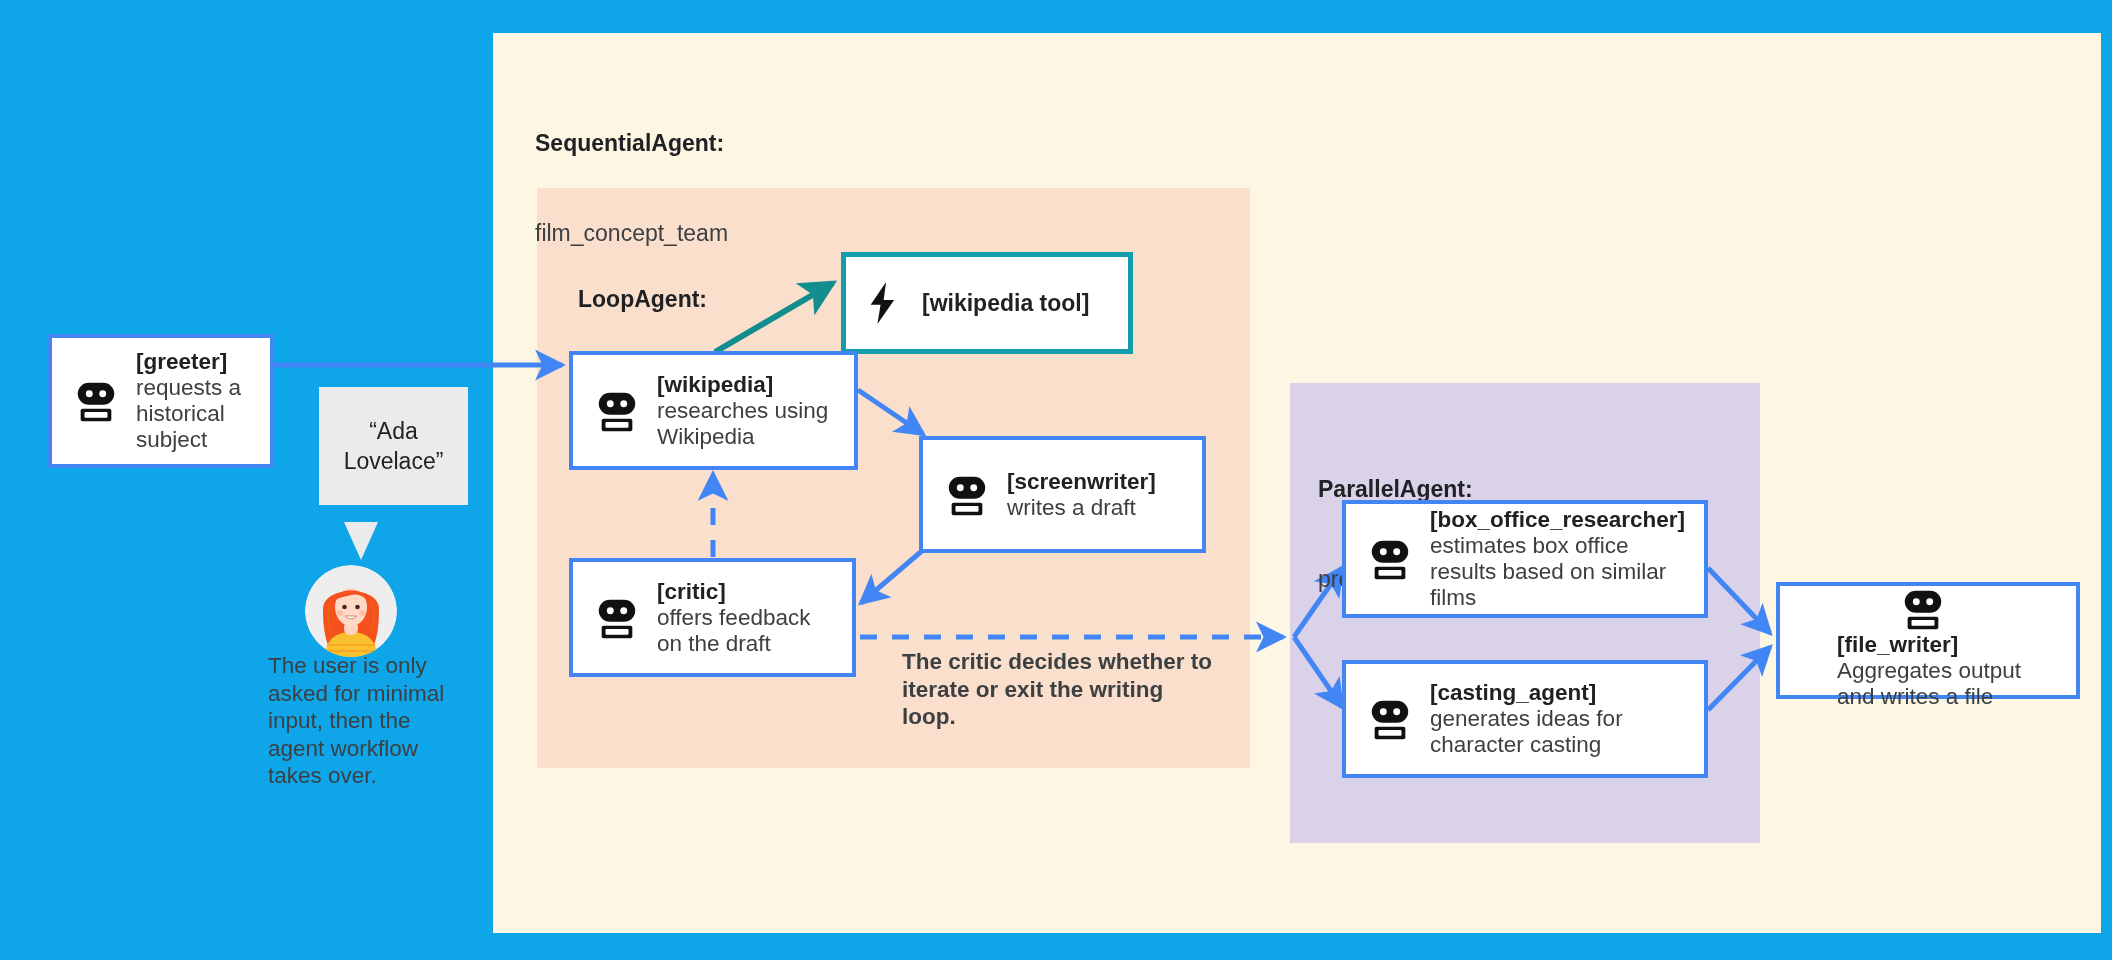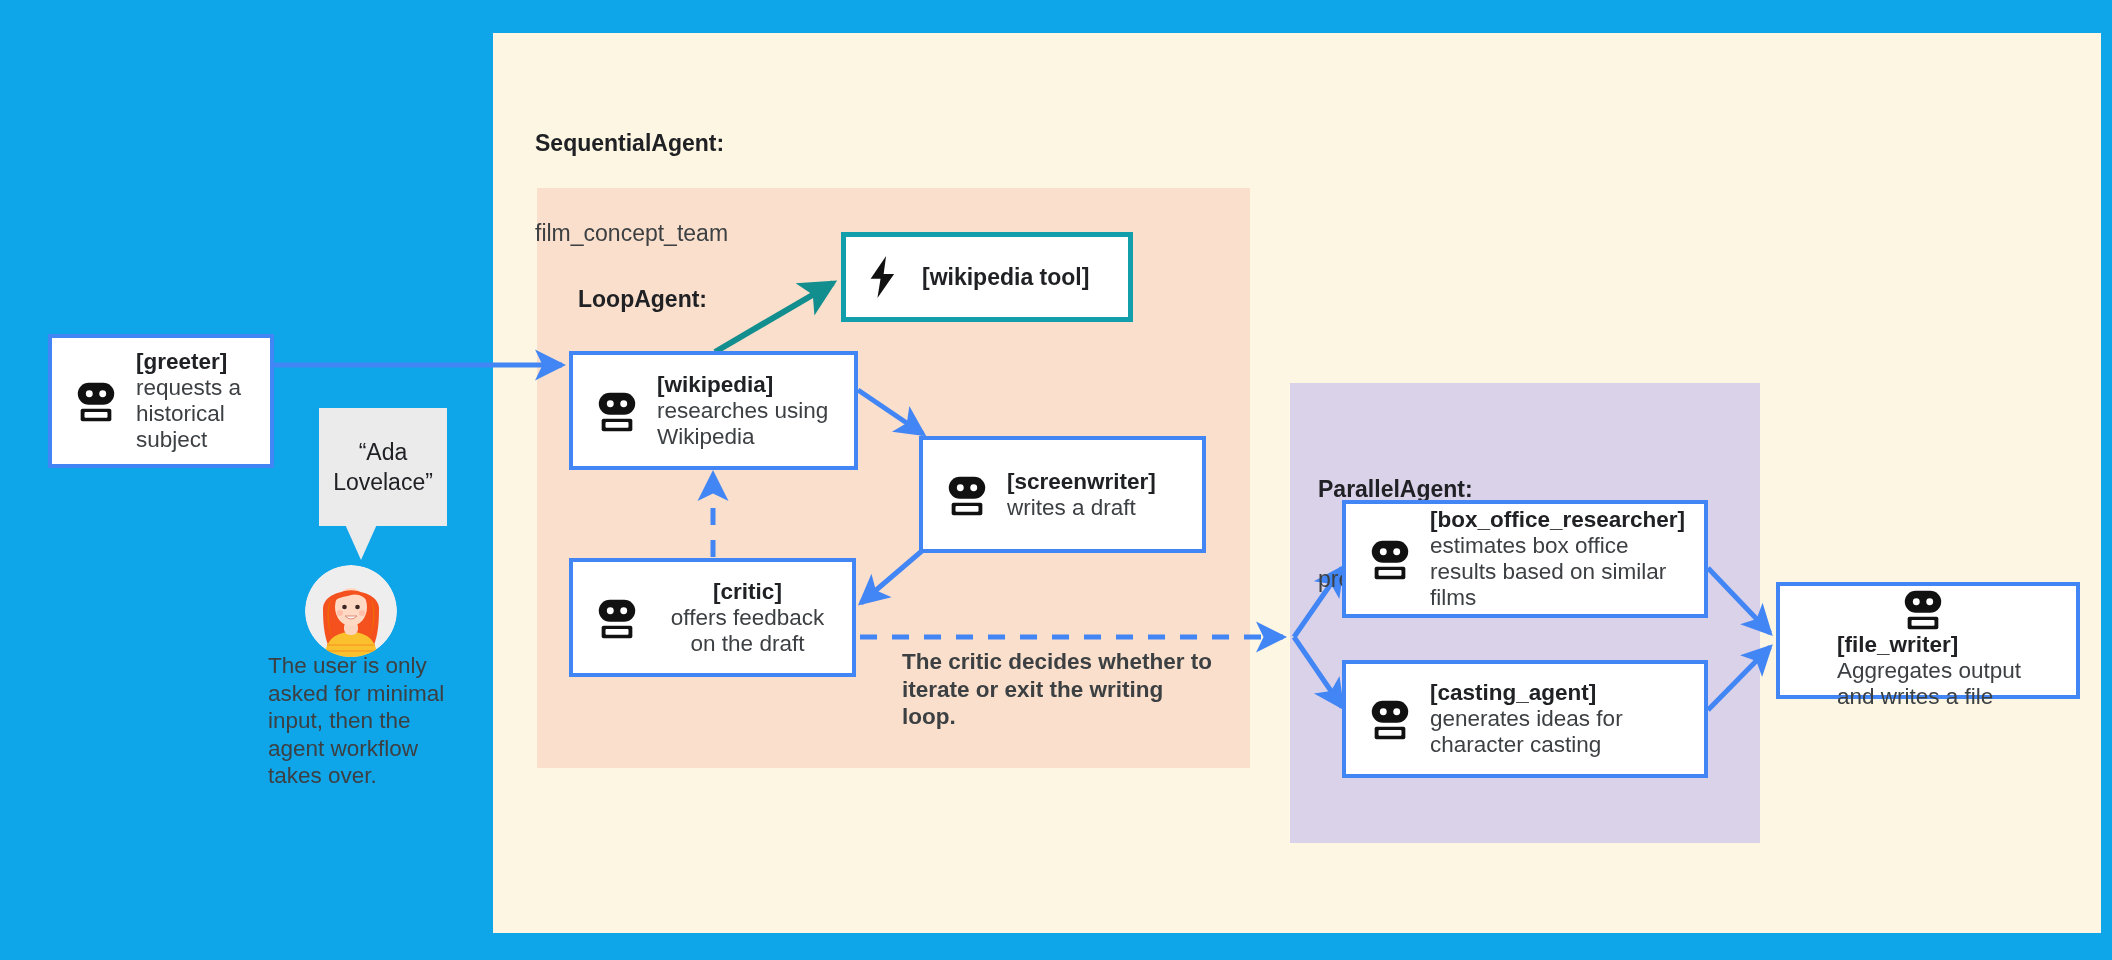--- a/index.html
+++ b/index.html
@@ -202,21 +202,21 @@
       </svg>
     </span>
     <span class="node-text">
       <span class="node-title">[greeter]</span>
       <span class="node-desc" style="white-space:pre-line;">requests a
 historical
 subject</span>
     </span>
   </div>
 
-  <div class="node tool" style="left:841px; top:232px; width:292px; height:90px;">
+  <div class="node tool" style="left:841px; top:252px; width:292px; height:102px;">
     <span class="icon-wrap" style="width:42px; margin-right:18px;">
       <svg class="bolt-icon" width="30" height="42" viewBox="0 0 24 34" aria-hidden="true">
         <path d="M14.5 0 L2 18.5 L10 18.5 L7.5 34 L21 14.5 L12.5 14.5 Z" fill="#111111"></path>
       </svg>
     </span>
     <span class="node-text">
       <span class="node-title">[wikipedia tool]</span>
     </span>
   </div>
 
@@ -246,21 +246,21 @@
         <rect x="8" y="32" width="32" height="13" rx="2" fill="#111111"></rect>
         <rect x="12" y="35.5" width="24" height="6" rx="1" fill="#ffffff"></rect>
       </svg>
     </span>
     <span class="node-text">
       <span class="node-title">[screenwriter]</span>
       <span class="node-desc" style="white-space:pre-line;">writes a draft</span>
     </span>
   </div>
 
-  <div class="node" style="left:569px; top:558px; width:287px; height:119px;text-align:center;">
+  <div class="node" style="left:569px; top:558px; width:287px; height:119px;">
     <span class="icon-wrap">
       <svg class="bot-icon" width="46" height="46" viewBox="0 0 48 48" aria-hidden="true">
         <rect x="5" y="5" width="38" height="23" rx="11.5" fill="#111111"></rect>
         <circle cx="17" cy="16.5" r="3.6" fill="#ffffff"></circle>
         <circle cx="31" cy="16.5" r="3.6" fill="#ffffff"></circle>
         <rect x="8" y="32" width="32" height="13" rx="2" fill="#111111"></rect>
         <rect x="12" y="35.5" width="24" height="6" rx="1" fill="#ffffff"></rect>
       </svg>
     </span>
     <span class="node-text">
@@ -315,21 +315,21 @@
         <rect x="12" y="35.5" width="24" height="6" rx="1" fill="#ffffff"></rect>
       </svg>
     </span>
     <span class="node-text">
       <span class="node-title">[file_writer]</span>
       <span class="node-desc" style="white-space:pre-line;">Aggregates output
 and writes a file</span>
     </span>
   </div>
 
-  <div class="bubble" style="left:319px; top:408px; width:128px; height:118px;">
+  <div class="bubble" style="left:319px; top:387px; width:149px; height:118px;">
     <span style="white-space:pre-line;">“Ada
 Lovelace”</span>
   </div>
   <div class="bubble-tail" style="left:344px; top:522px; border-left:17px solid transparent; border-right:17px solid transparent; border-top:38px solid #ebebeb;"></div>
 
   <div class="avatar" style="left:305px; top:565px; width:92px; height:92px;">
     <svg width="92" height="92" viewBox="0 0 92 92" aria-hidden="true">
       <defs>
         <clipPath id="avatarClip">
             <circle cx="46" cy="46" r="46"></circle>

